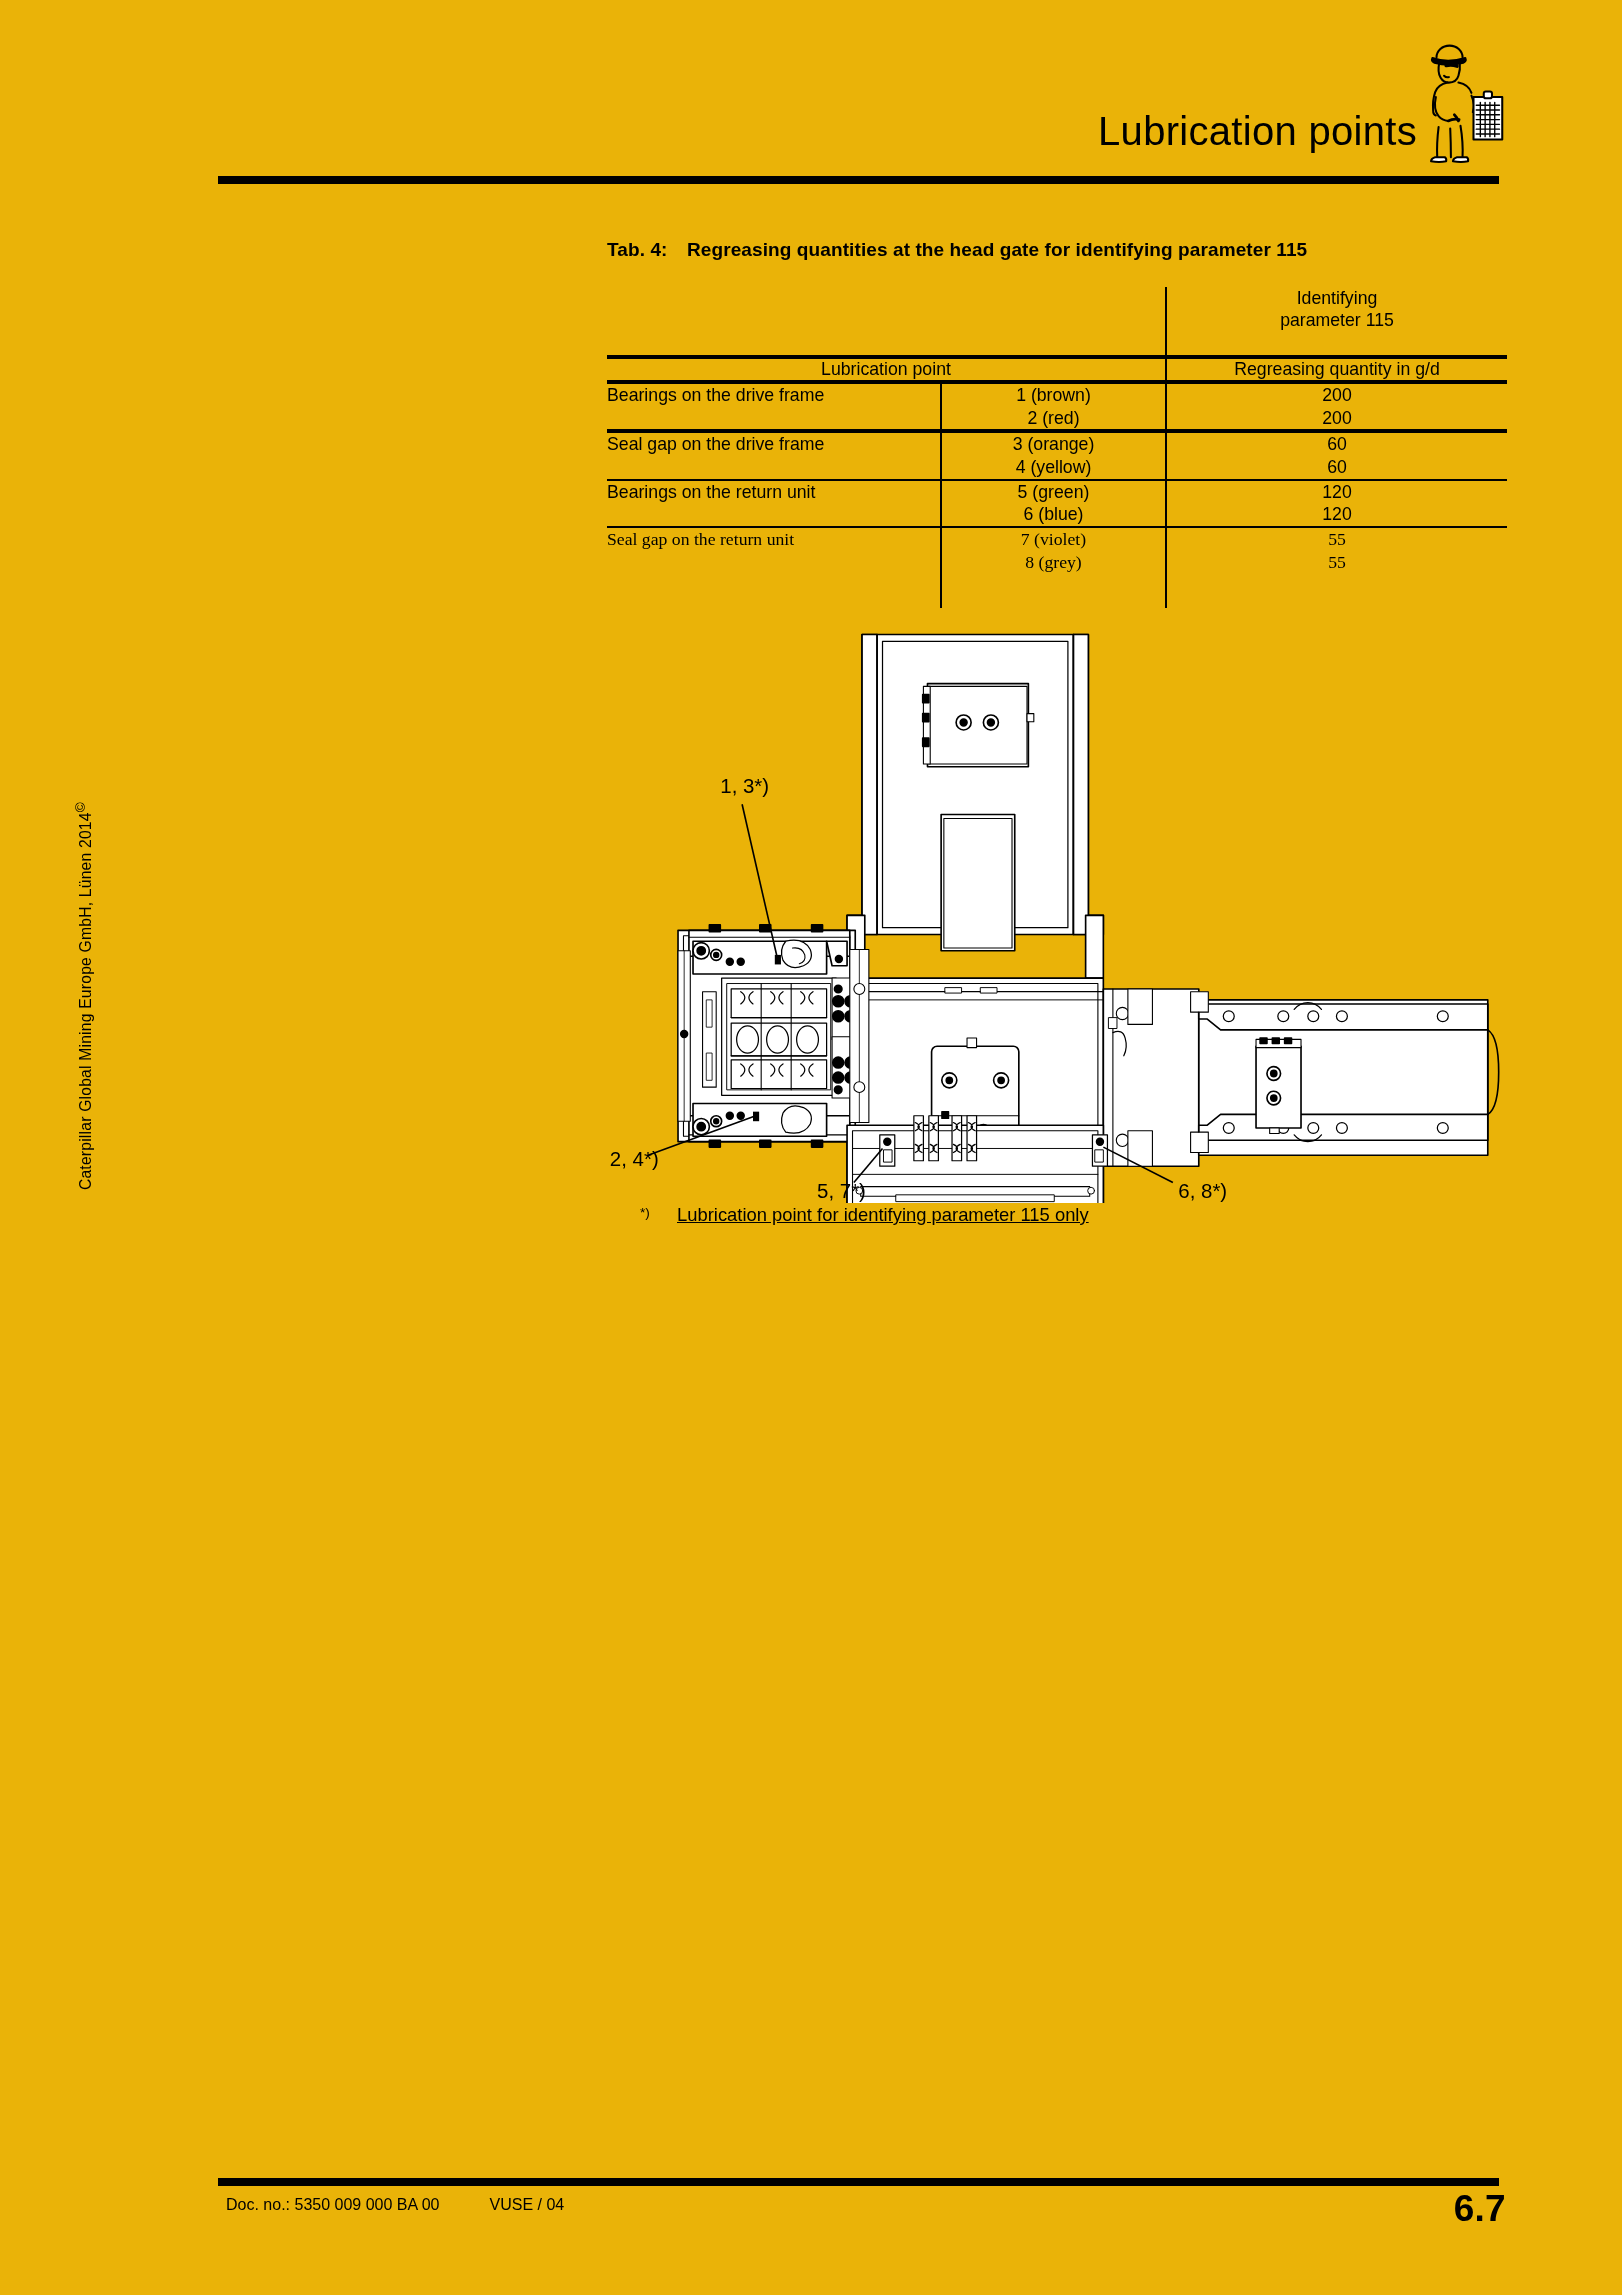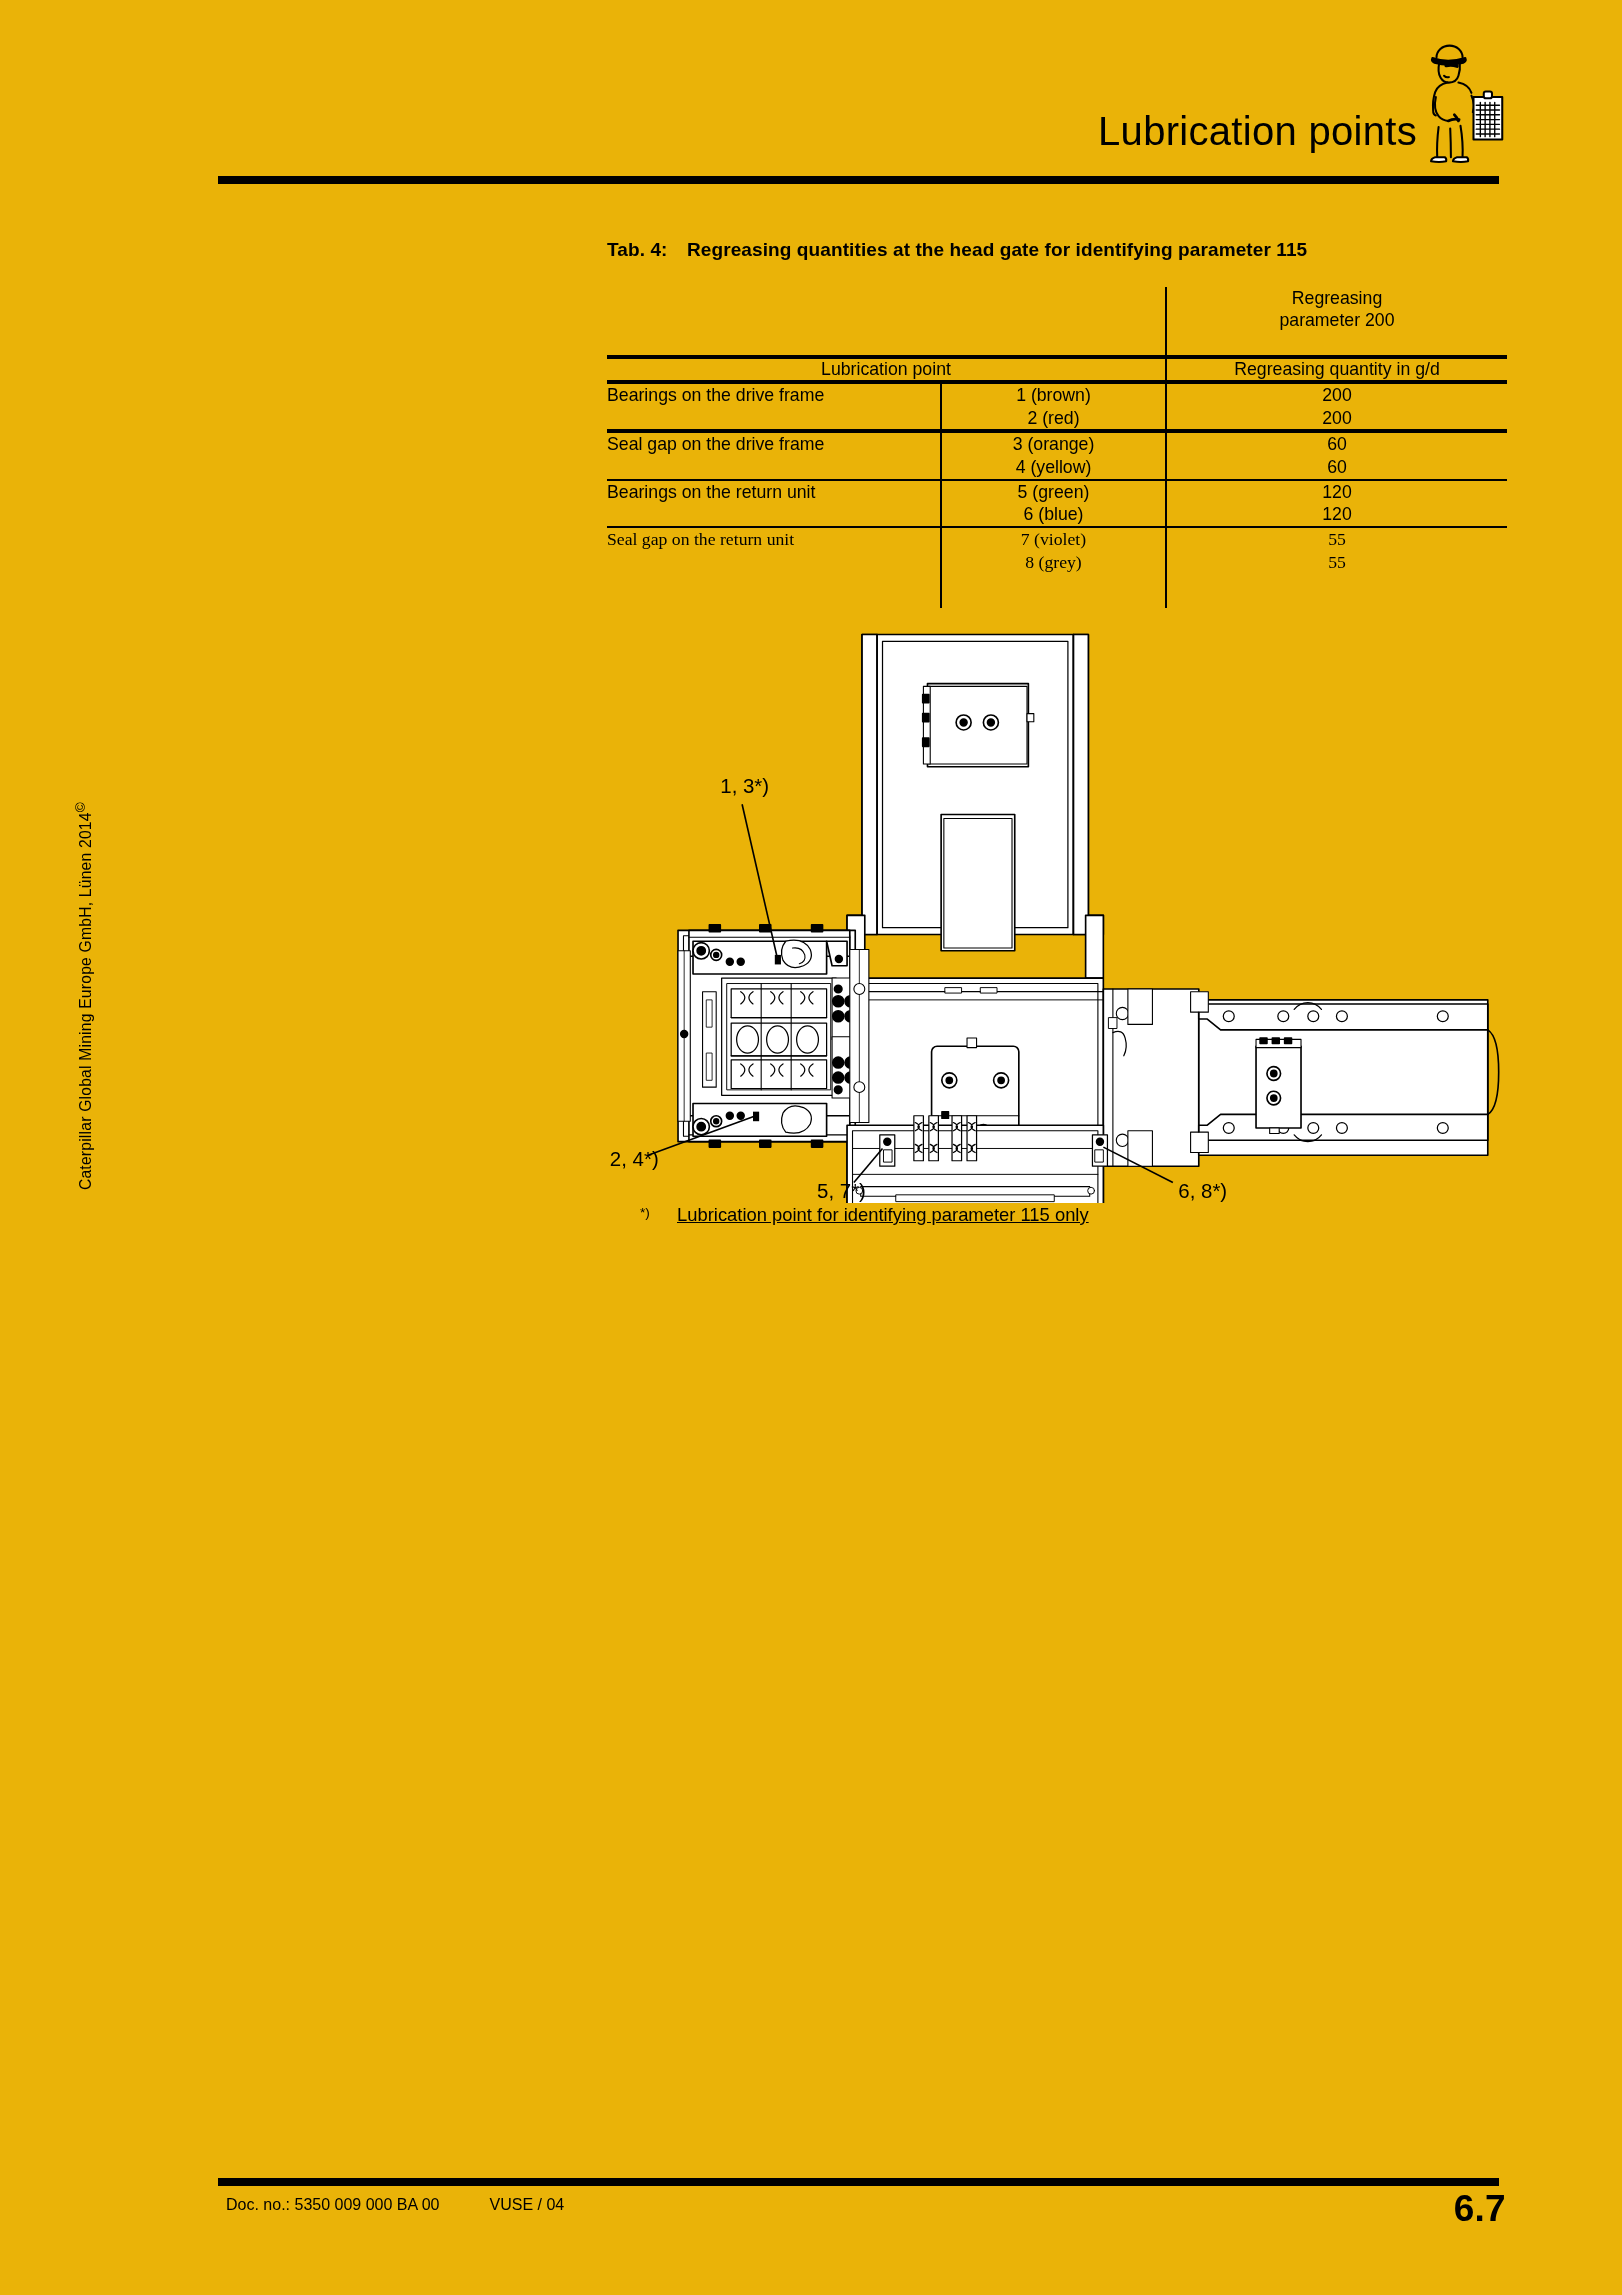--- a/index.html
+++ b/index.html
@@ -298,22 +298,22 @@
     <table class="lube-table">
       <colgroup>
         <col class="c1">
           <col class="c2">
           <col class="c3">
       </colgroup>
       <thead>
         <tr>
           <td class="grp-blank" colspan="2"></td>
           <td class="grp-head">
-            <div>Regreasing</div>
-            <div>parameter 200</div>
+            <div>Identifying</div>
+            <div>parameter 115</div>
           </td>
         </tr>
         <tr>
           <td class="sub-head-cell" colspan="2">Lubrication point</td>
           <td class="sub-head-cell with-left">Regreasing quantity in g/d</td>
         </tr>
       </thead>
       <tbody>
         <tr>
           <td class="row-cell cell-name">Bearings on the drive frame</td>

